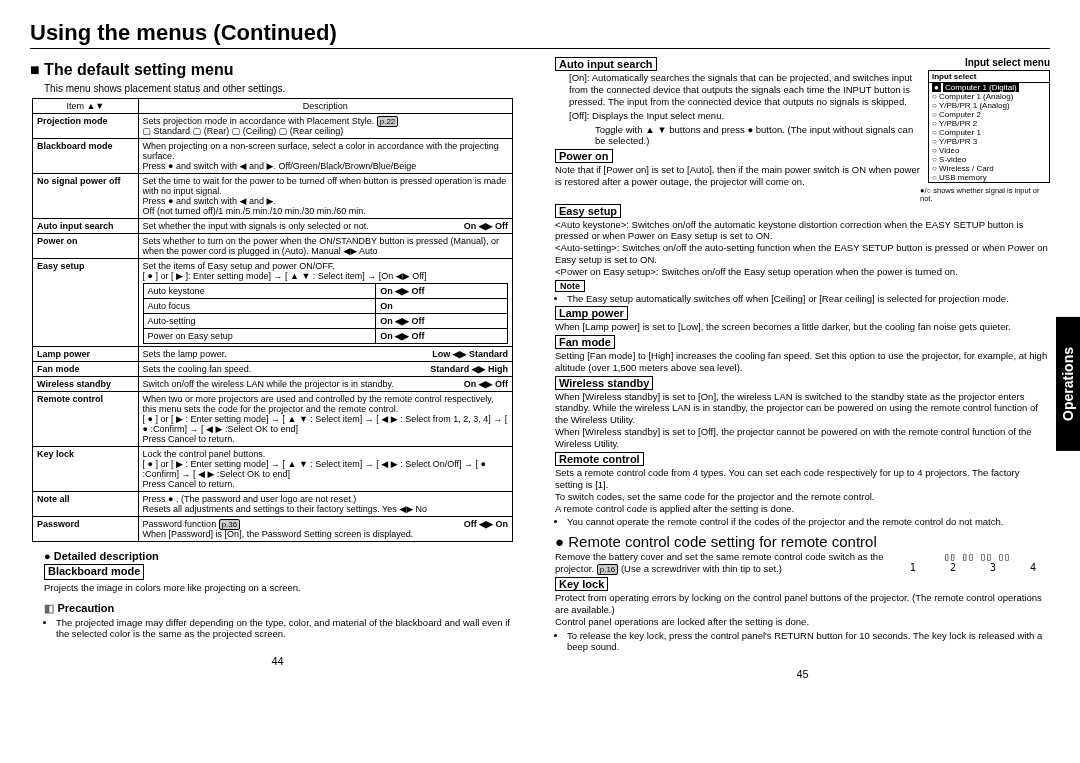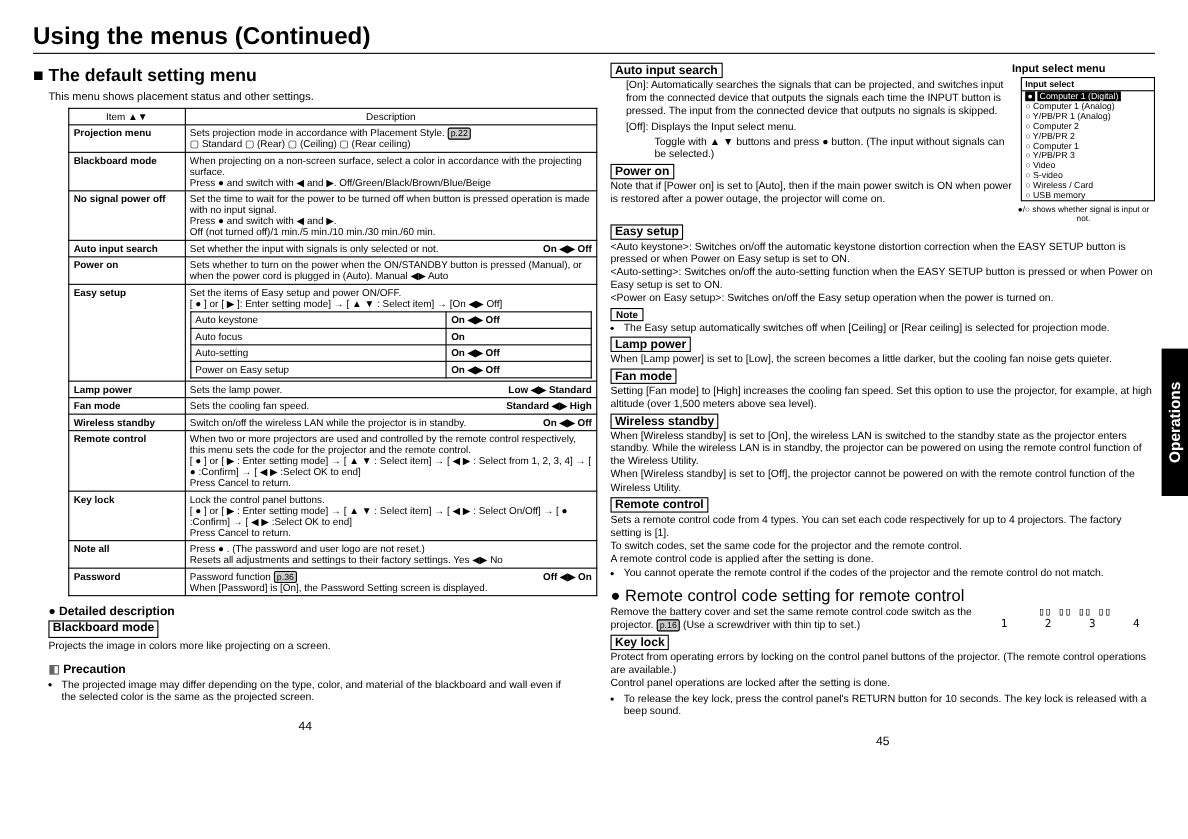--- a/index.html
+++ b/index.html
@@ -35,21 +35,21 @@
   .section-title::before {
     content: "■ ";
   }
   .intro {
     font-size: 10px;
     margin: 2px 0 4px 14px;
   }
   table.settings {
     border-collapse: collapse;
     width: 100%;
-    margin-left: 32px;
+    margin-left: 2px;
     width: calc(100% - 14px);
     font-size: 9px;
   }
   table.settings th, table.settings td {
     border: 1px solid #000;
     padding: 2px 4px;
     vertical-align: top;
     text-align: left;
   }
   table.settings th {
@@ -151,27 +151,27 @@
   }
   .input-select-box .sel {
     background: #000;
     color: #fff;
     padding: 0 2px;
     display: inline-block;
   }
   .caption {
     font-weight: bold;
     font-size: 10px;
+    text-align: right;
     margin-bottom: 2px;
   }
   .tiny {
     font-size: 7.5px;
     line-height: 1.1;
     margin-top: 14px;
-    text-align: center;
   }
   .pref {
     border: 1px solid #000;
     background: #ccc;
     font-size: 8px;
     padding: 0 2px;
     border-radius: 2px;
   }
   .remote-icons {
     float: right;
@@ -204,21 +204,21 @@
     <div class="section-title">The default setting menu</div>
     <div class="intro">This menu shows placement status and other settings.</div>
 
     <table class="settings">
       <tbody>
           <tr>
         <th>Item ▲▼</th>
         <th>Description</th>
       </tr>
       <tr>
-        <td class="item-cell">Projection menu</td>
+        <td class="item-cell">Projection mode</td>
         <td>
           <span>Sets projection mode in accordance with Placement Style.</span>
           <span class="pref">p.22</span><br>
           <span>▢ Standard  ▢ (Rear)  ▢ (Ceiling)  ▢ (Rear ceiling)</span>
         </td>
       </tr>
       <tr>
         <td class="item-cell">Blackboard mode</td>
         <td style="white-space:pre-line">When projecting on a non-screen surface, select a color in accordance with the projecting surface.
 Press ● and switch with ◀ and ▶. Off/Green/Black/Brown/Blue/Beige</td>

